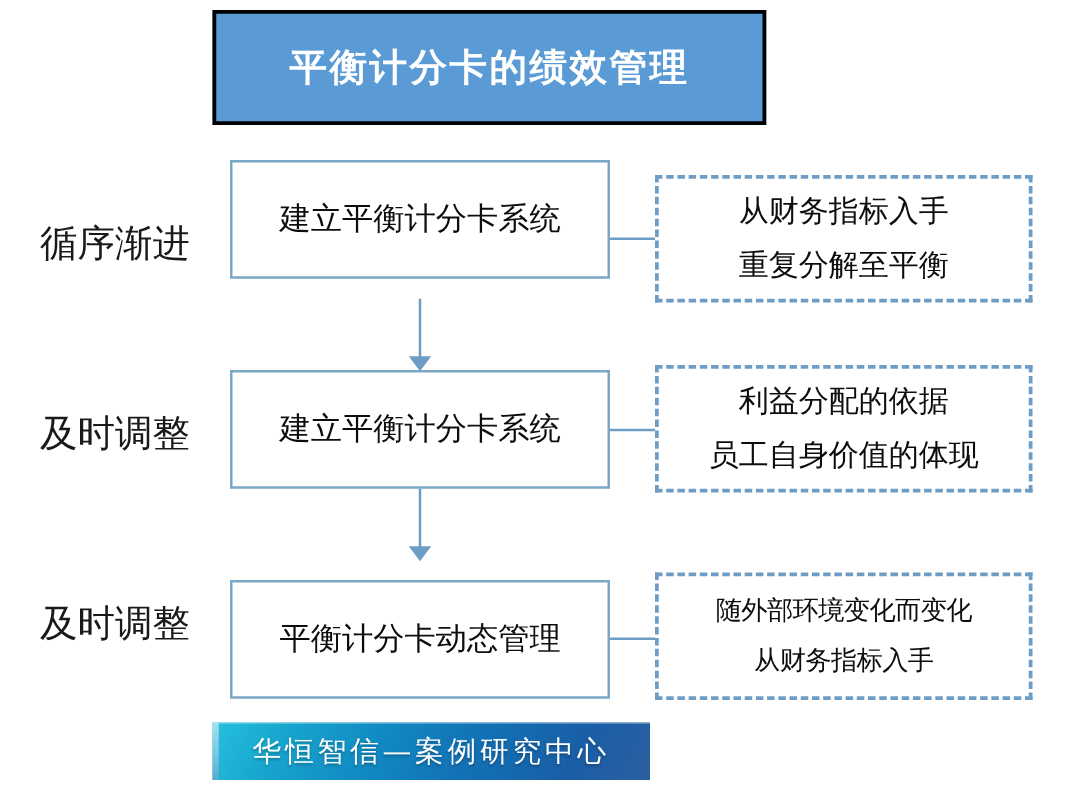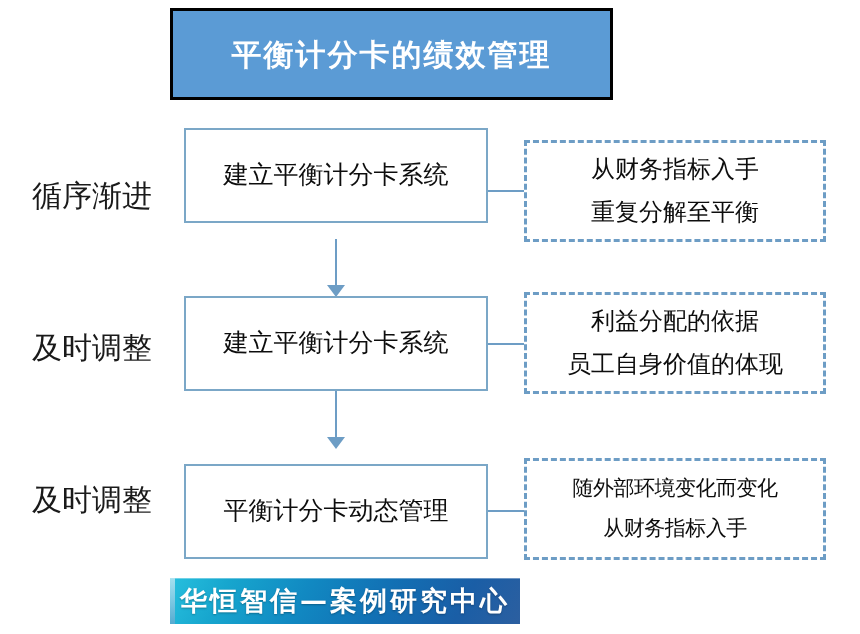--- a/index.html
+++ b/index.html
@@ -147,22 +147,22 @@
     left: 0;
     top: 0;
     width: 5px;
     height: 100%;
     background: linear-gradient(180deg, #b9e6f2 0%, #8ccbe4 50%, #5fa9cf 100%);
     opacity: 0.85;
   }
   .footer-text {
     position: relative;
     font-family: "DejaVu Serif", "Liberation Serif", serif;
-    font-size: 27px;
-    font-weight: bold;
+    font-size: 23px;
+    font-weight: normal;
     color: #ffffff;
     letter-spacing: 3px;
     white-space: nowrap;
     text-shadow: 0 1px 2px rgba(0,0,0,0.28);
   }
 </style>
 </head>
 <body>
 
 <div id="slide">

